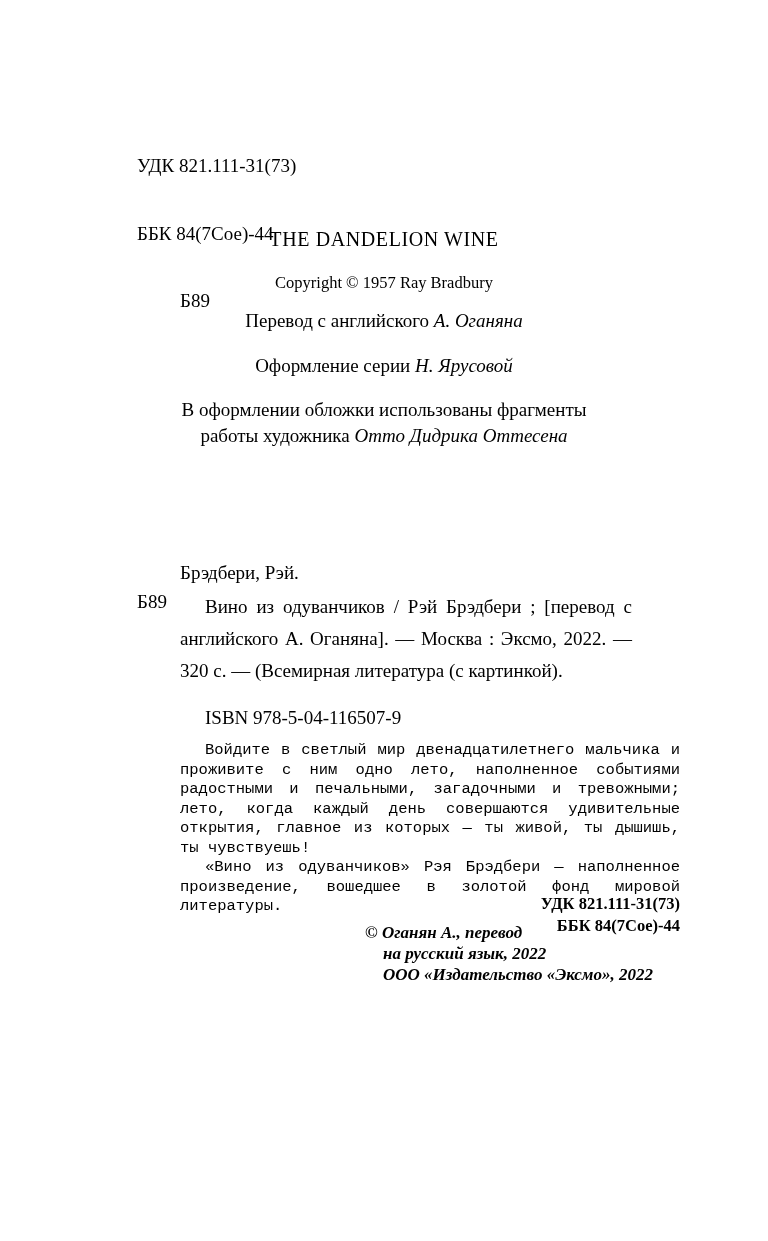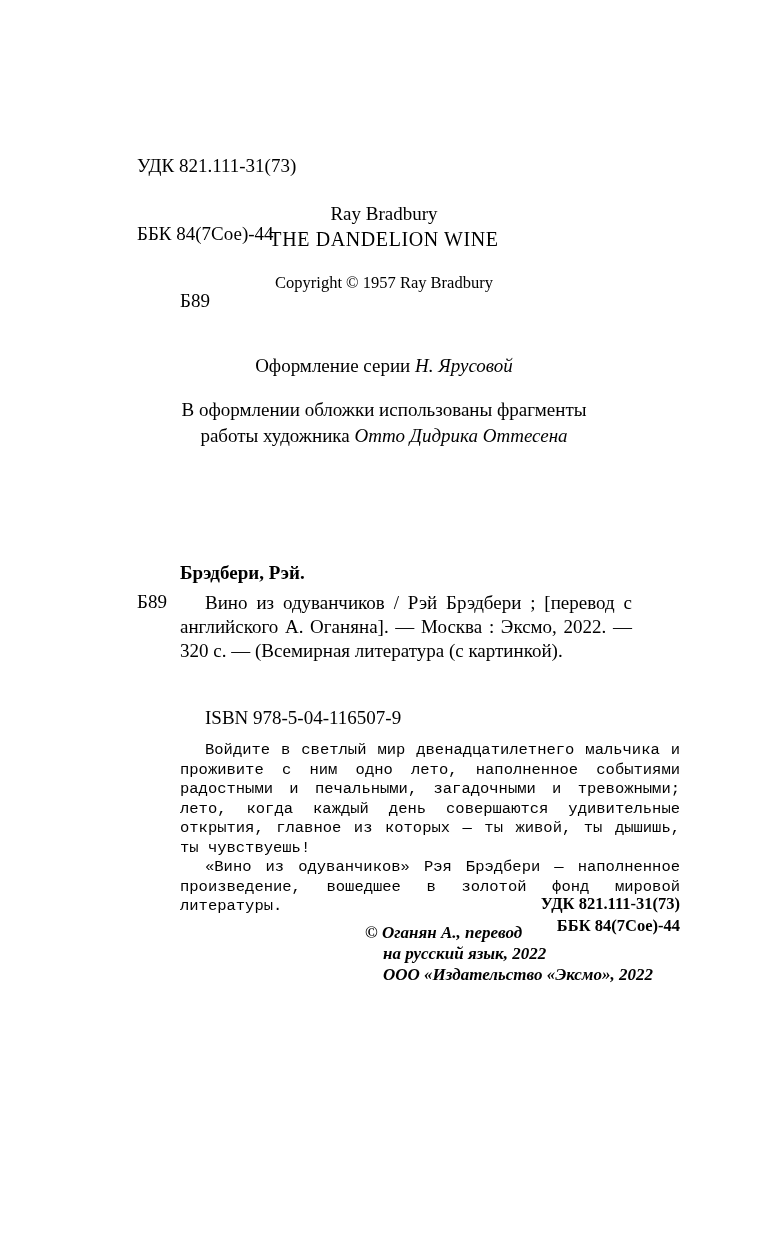--- a/index.html
+++ b/index.html
@@ -39,34 +39,34 @@
   .c-copy     { top: 273px; font-size: 16.5px; }
   .c-trans    { top: 310px; }
   .c-series   { top: 355px; }
   .c-cover    { top: 397px; line-height: 26px; }
   .it { font-style: italic; }
 
   
   .catalog-heading {
     left: 180px;
     top: 562px;
-    font-weight: bold;
+    font-weight: normal;
     text-align: center;
   }
   .catalog-code {
     left: 137px;
     top: 591px;
   }
   .catalog-desc {
     left: 180px;
     top: 591px;
     width: 452px;
     text-align: justify;
     text-indent: 25px;
-    line-height: 24px;
+    line-height: 32px;
   }
   .catalog-isbn {
     left: 205px;
     top: 707px;
   }
   .annotation {
     left: 180px;
     top: 741px;
     width: 500px;
     font-size: 15.5px;
@@ -108,24 +108,24 @@
 <body>
 
 <div class="page">
 
   <div class="abs top-codes">
     <div>УДК 821.111-31(73)</div>
     <div>ББК 84(7Сое)-44</div>
     <div class="indent">Б89</div>
   </div>
 
-  <div class="abs centered c-author">Ray Bradbury</div>
   <div class="abs centered c-title">THE DANDELION WINE</div>
   <div class="abs centered c-copy">Copyright © 1957 Ray Bradbury</div>
 
+  <div class="abs centered c-trans"><span>Перевод с английского </span><span class="it">А. Оганяна</span></div>
 
   <div class="abs centered c-series"><span>Оформление серии </span><span class="it">Н. Ярусовой</span></div>
 
   <div class="abs centered c-cover">
     <div>В оформлении обложки использованы фрагменты</div>
     <div><span>работы художника </span><span class="it">Отто Дидрика Оттесена</span></div>
   </div>
 
   <div class="abs catalog-heading">Брэдбери, Рэй.</div>
   <div class="abs catalog-code">Б89</div>

